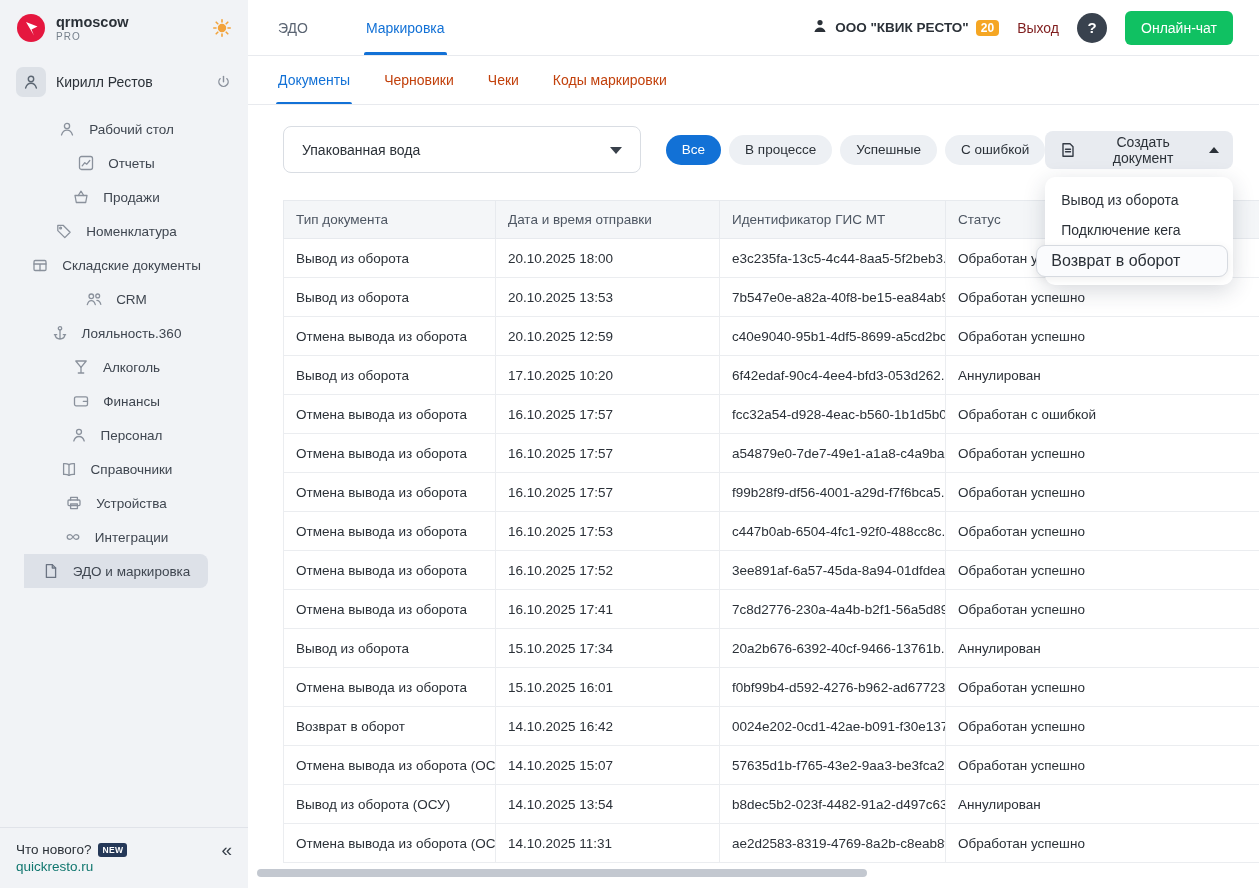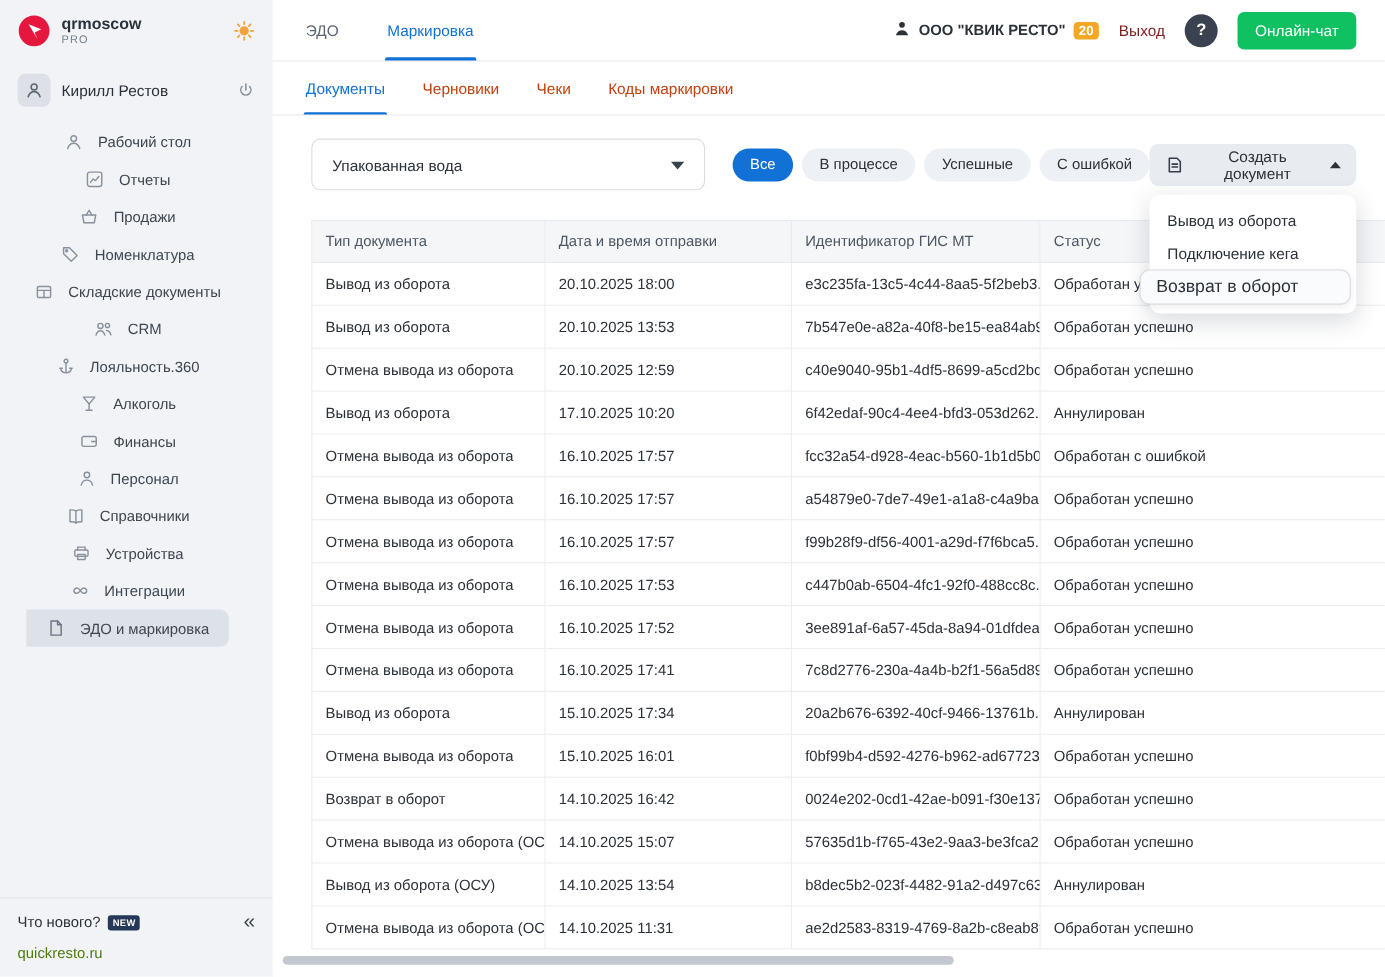--- a/index.html
+++ b/index.html
@@ -21,28 +21,28 @@
   .power-btn { margin-left:auto; color:#8a919c; display:flex; cursor:pointer; }
   .menu { display:flex; flex-direction:column;align-items:center; }
   .menu-item { height:34px; display:flex; align-items:center; gap:13px; padding:0 18px; font-size:13.5px; color:#3f4650; cursor:pointer; margin-right:16px; border-radius:0 8px 8px 0; white-space:nowrap; }
   .menu-item .mi-icon { color:#8a919c; display:flex; flex:0 0 18px; }
   .menu-item.active { background:#dde1e8; }
   .menu-item.active .mi-icon { color:#6b7482; }
   .sidebar-footer { margin-top:auto; border-top:1px solid #e0e3e9; padding:12px 16px 14px; }
   .whats-row { display:flex; align-items:center; gap:7px; font-size:13.5px; color:#2b3138; }
   .new-badge { background:#253858; color:#fff; font-size:8.5px; font-weight:bold; padding:2px 4px; border-radius:3px; letter-spacing:.4px; }
   .collapse-btn { margin-left:auto; font-size:19px; color:#39414b; cursor:pointer; line-height:1; }
-  .site-link { display:block; margin-top:11px; color:#4d7c0f; font-size:13.5px; text-decoration:none; cursor:pointer; }
+  .site-link { display:block; color:#0f766e; font-size:13.5px; text-decoration:none; cursor:pointer; }
 
   
   .main { flex:1; min-width:0; display:flex; flex-direction:column; position:relative; background:#fff; }
   .topbar { height:56px; border-bottom:1px solid #e8eaee; display:flex; align-items:center; padding:0 26px 0 28px; flex:0 0 56px; }
-  .top-tabs { display:flex; gap:40px; height:100%; }
+  .top-tabs { display:flex; gap:28px; height:100%; }
   .top-tab { display:flex; align-items:center; font-size:14px; color:#5a6472; position:relative; cursor:pointer; padding:0 2px; }
-  .top-tab.active { color:#1271d6; }
+  .top-tab.active { color:#1271d6;margin-left:26px; }
   .top-tab.active::after { content:""; position:absolute; left:0; right:0; bottom:0; height:3px; background:#1271d6; border-radius:2px 2px 0 0; }
   .topbar-right { margin-left:auto; display:flex; align-items:center; gap:18px; }
   .company { display:flex; align-items:center; gap:7px; cursor:pointer; }
   .company-name { font-size:13.5px; font-weight:bold; color:#2b3138; }
   .company-badge { background:#f5a623; color:#fff; font-size:12px; font-weight:bold; border-radius:4px; padding:1px 5px; }
   .logout { font-size:14px; color:#7f1d1d; cursor:pointer; }
   .help { width:30px; height:30px; border-radius:50%; background:#39424e; color:#fff; font-size:15px; font-weight:bold; display:flex; align-items:center; justify-content:center; cursor:pointer; }
   .chat-btn { background:#10c162; color:#fff; border:none; border-radius:6px; height:34px; padding:0 16px; font-size:14px; font-family:inherit; cursor:pointer; }
 
   .subtabs { height:49px; flex:0 0 49px; border-bottom:1px solid #e8eaee; display:flex; gap:30px; padding:0 28px; }

